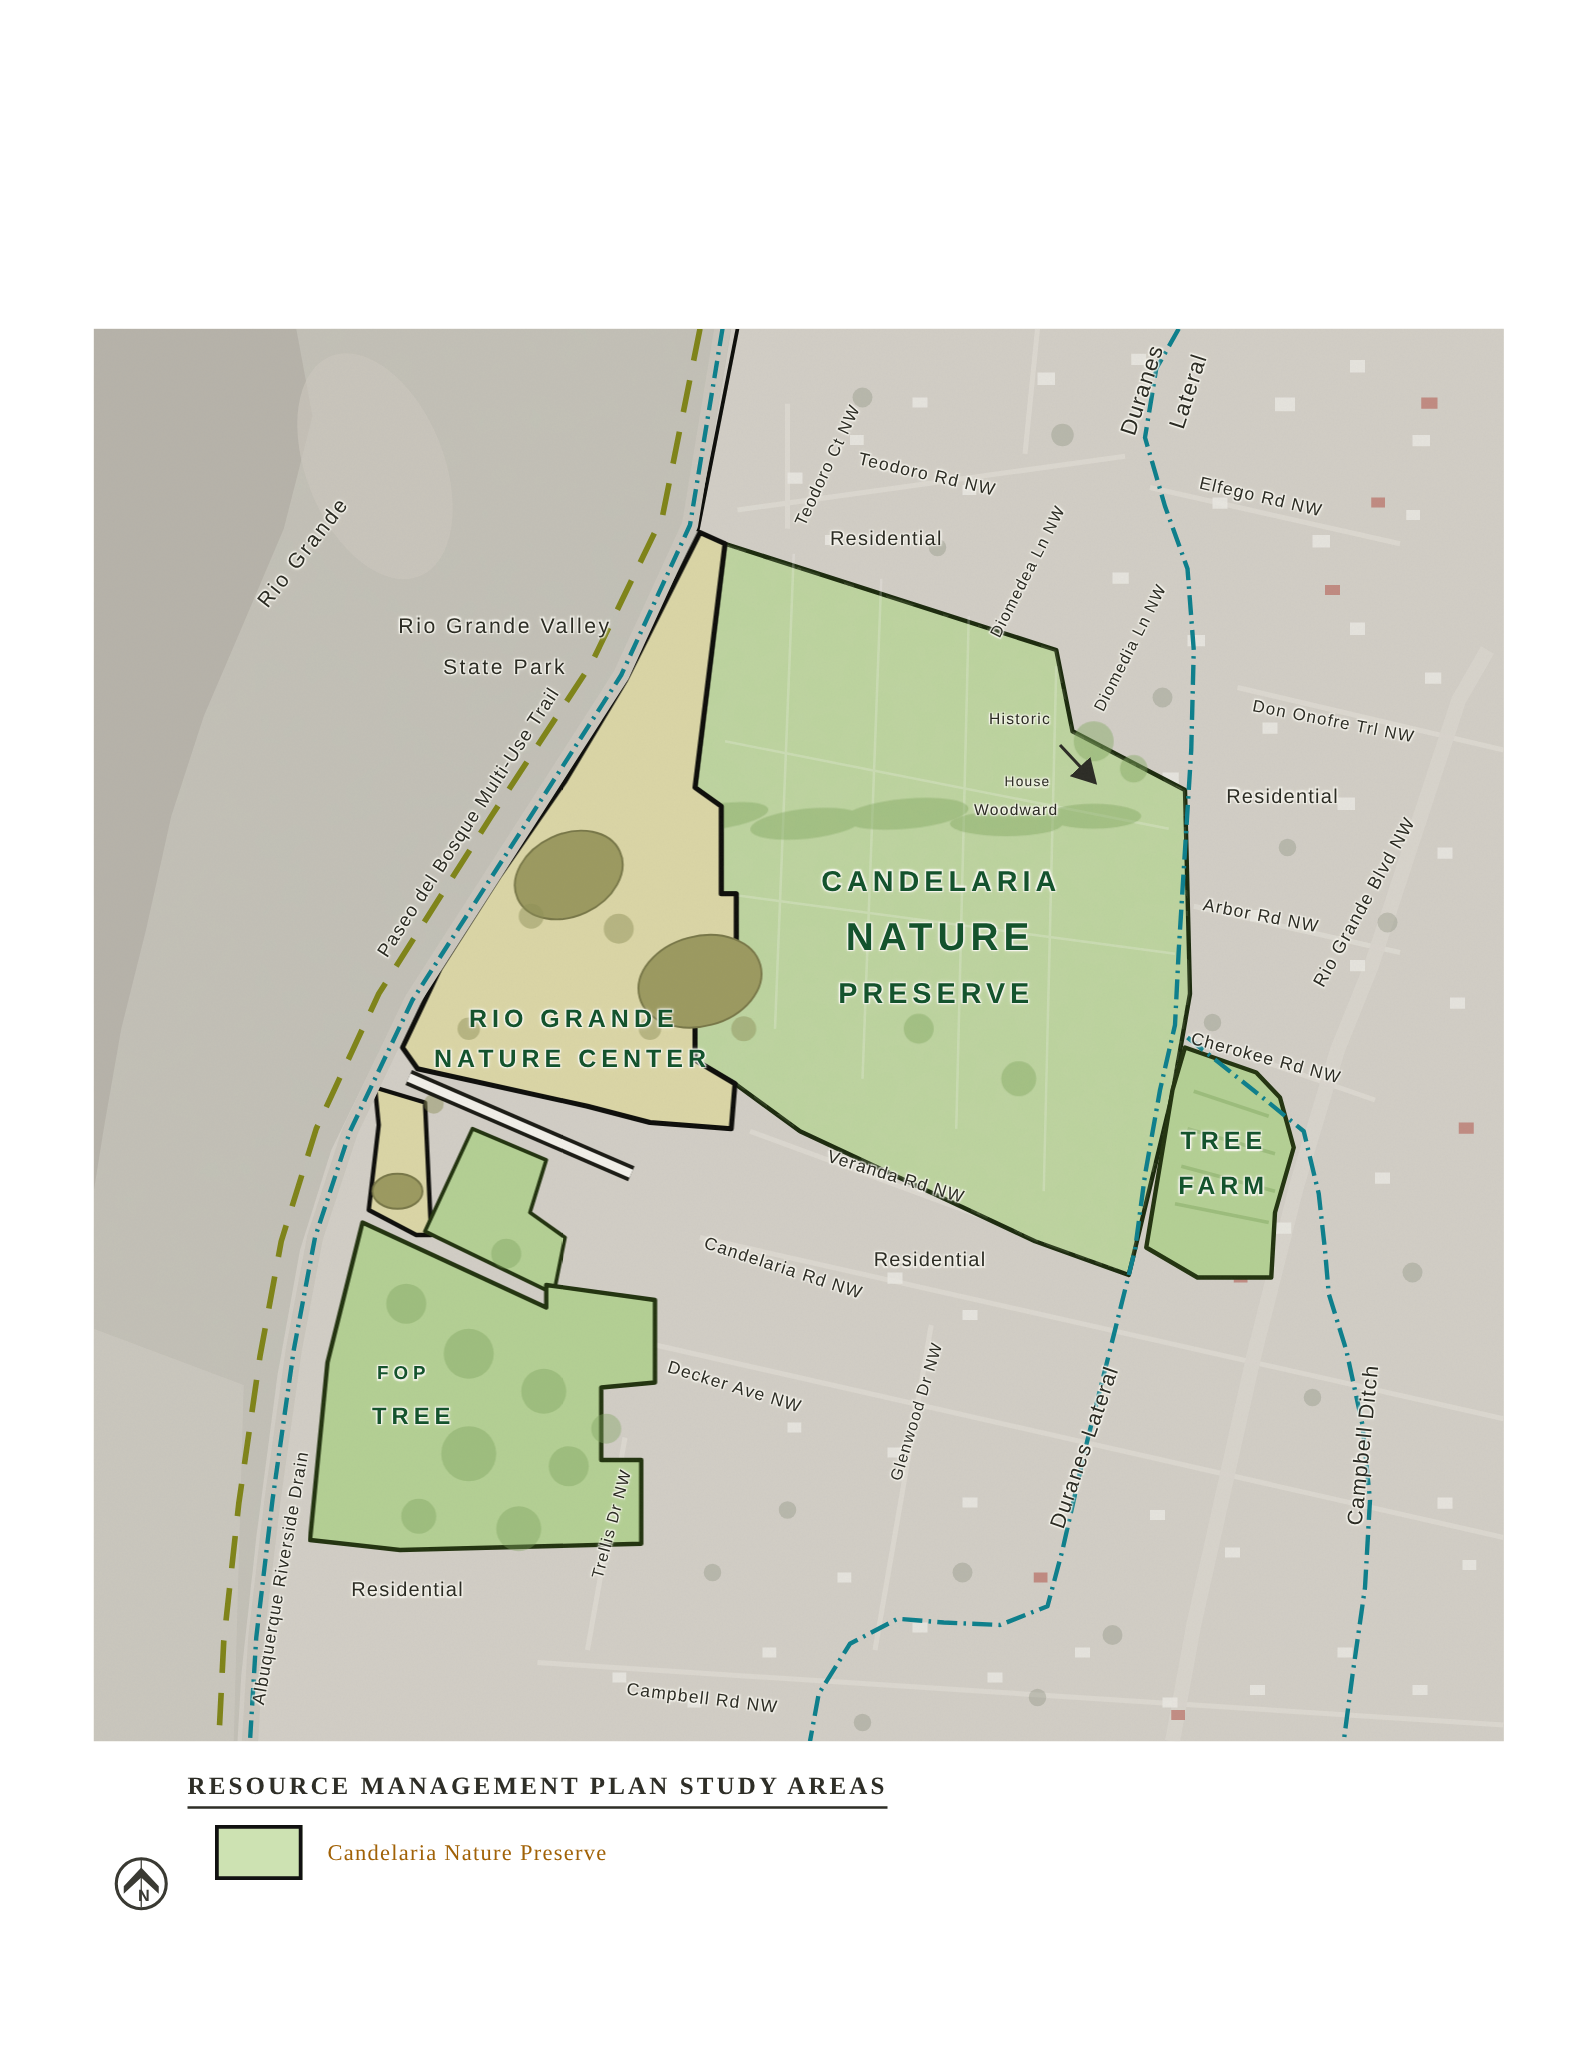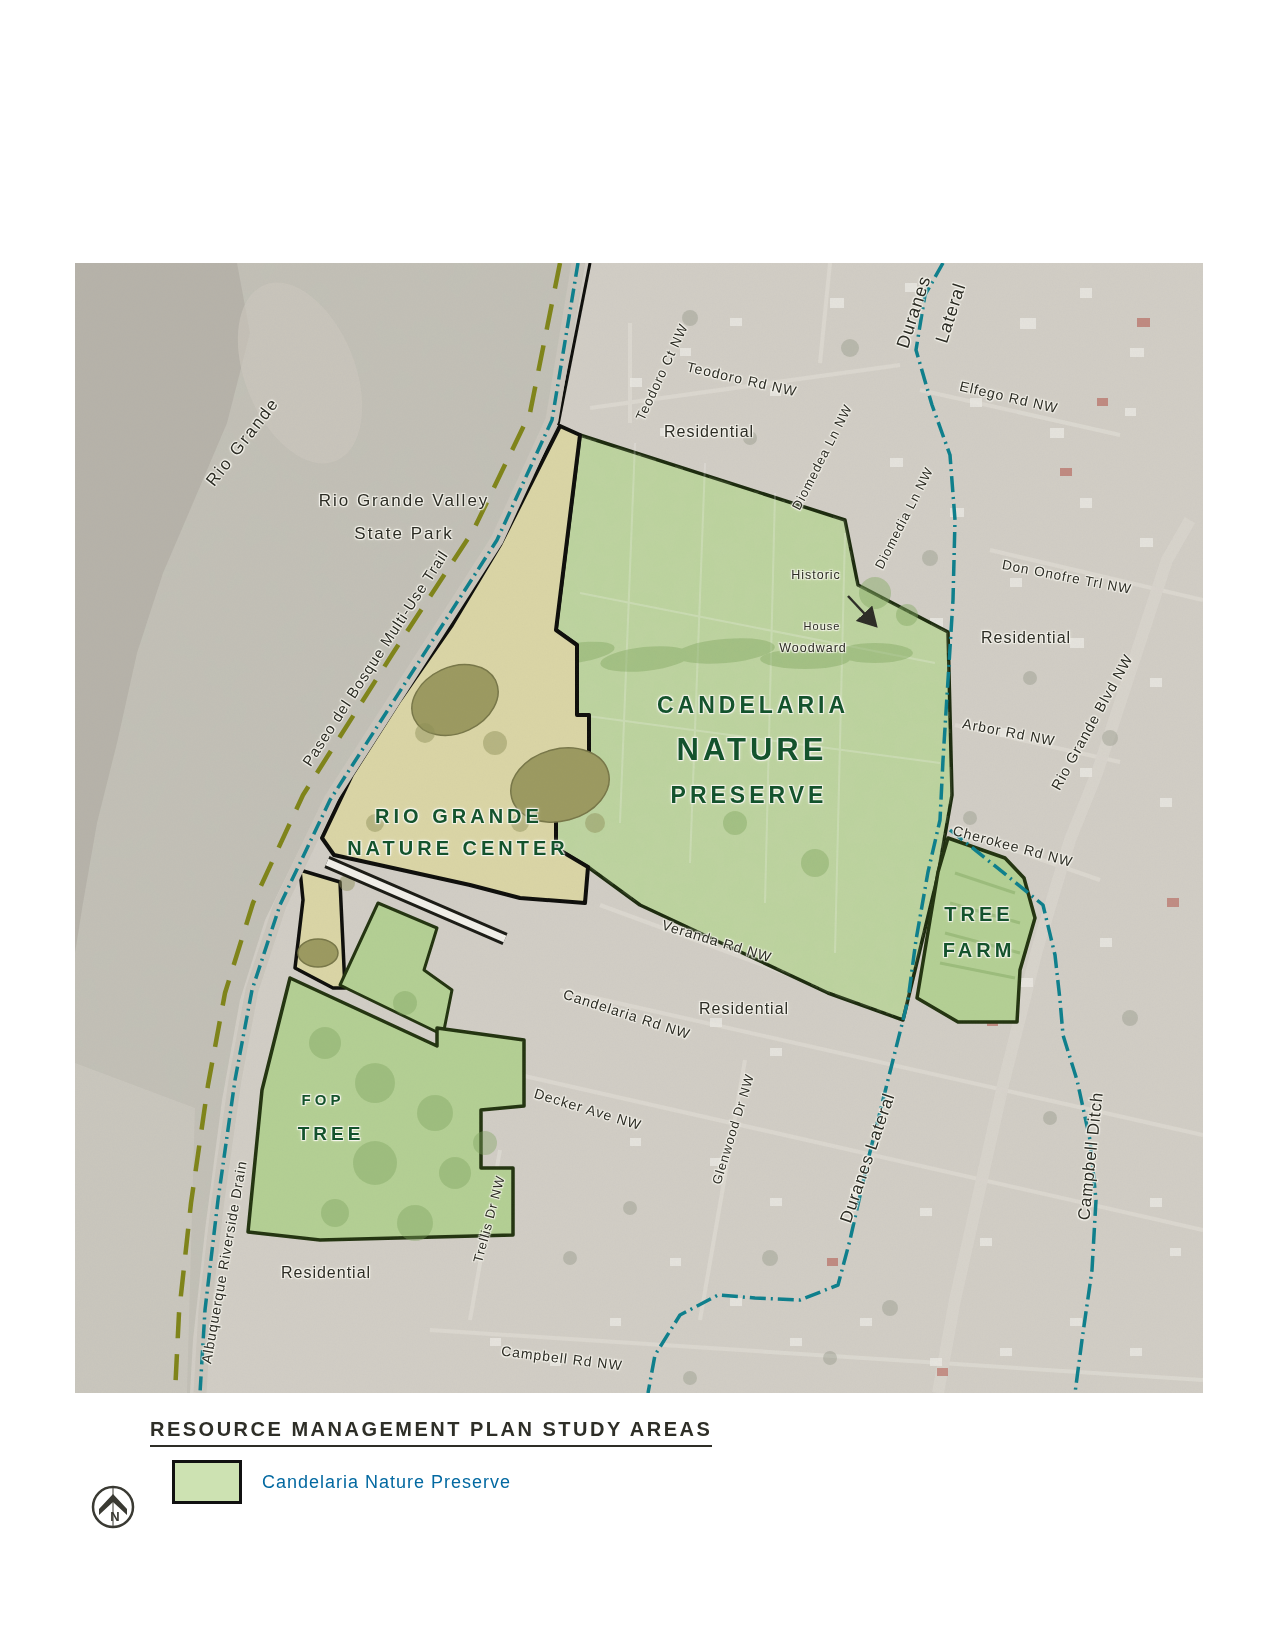--- a/index.html
+++ b/index.html
@@ -4,28 +4,28 @@
 <style>
   html,body{margin:0;padding:0;background:#ffffff;}
   .page{position:relative;width:1275px;height:1650px;background:#ffffff;overflow:hidden;
         font-family:"Liberation Sans",sans-serif;}
   .map{position:absolute;left:75px;top:263px;width:1128px;height:1130px;overflow:hidden;background:#d2cec6;}
   .lbl{position:absolute;white-space:nowrap;color:#2c2c24;letter-spacing:1px;
        transform:translate(-50%,-50%) rotate(var(--r,0deg));
        text-shadow:-1px -1px 1px rgba(248,247,240,.85),1px -1px 1px rgba(248,247,240,.85),
                    -1px 1px 1px rgba(248,247,240,.85),1px 1px 1px rgba(248,247,240,.85),0 0 4px rgba(248,247,240,.7);}
   .lbl.big{letter-spacing:4px;color:#14532d;font-weight:bold;}
-  .legend{position:absolute;left:150px;top:1418px;}
+  .legend{position:absolute;left:150px;top:1418px;font-family:Liberation Serif, serif;}
   .legend-title{font-size:20px;letter-spacing:2.5px;color:#2e2e27;font-weight:bold;
                 border-bottom:2px solid #2e2e27;padding-bottom:4px;display:inline-block;}
   .legend-row{position:absolute;display:flex;align-items:center;}
   .legend-row.r1{left:22px;top:42px;}
   .legend-row.r2{left:22px;top:107px;}
   .swatch{width:70px;height:44px;border:3px solid #111;box-sizing:border-box;}
-  .legend-label{margin-left:20px;font-size:18px;letter-spacing:1px;color:#0369a1;}
+  .legend-label{margin-left:20px;font-size:18px;letter-spacing:1px;color:#a16207;}
   .compass{position:absolute;left:89px;top:1483px;width:48px;height:48px;}
 </style>
 </head>
 <body>
 
 <div class="page">
 
   <div class="map">
     <svg width="1128" height="1130" viewBox="0 0 1128 1130">
       <defs>

